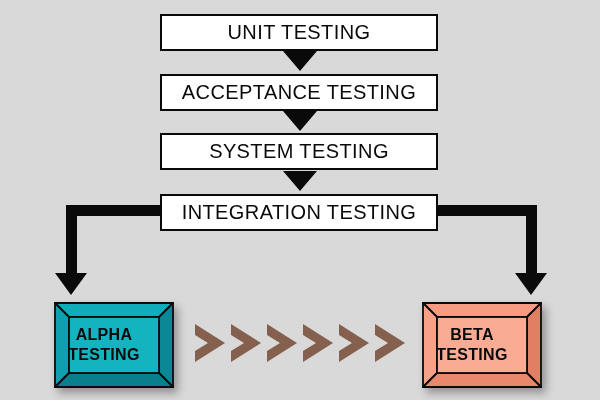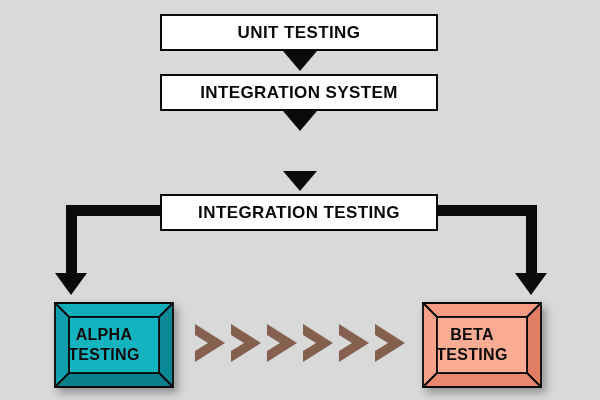--- a/index.html
+++ b/index.html
@@ -17,22 +17,22 @@
     width: 278px;
     height: 37px;
     box-sizing: border-box;
     background: var(--box_fill, #ffffff);
     border: 2px solid var(--ink, #0a0a0a);
     display: flex;
     align-items: center;
     justify-content: center;
   }
   .flow-box span {
-    font-weight: 700;
-    font-size: 17px;
+    font-weight: 400;
+    font-size: 20px;
     letter-spacing: 0.4px;
     color: var(--ink, #0a0a0a);
   }
   .tri-down {
     position: absolute;
     left: 283px;
     width: 0; height: 0;
     border-left: 17px solid transparent;
     border-right: 17px solid transparent;
     border-top: 20px solid var(--ink, #0a0a0a);
@@ -89,24 +89,27 @@
 <body>
 
 <div class="canvas">
 
   <div class="flow-box" style="top:14px">
     <span>UNIT TESTING</span>
   </div>
   <div class="tri-down" style="top:51px"></div>
 
   <div class="flow-box" style="top:74px">
-    <span>INTEGRATION SYSTEM</span>
+    <span>ACCEPTANCE TESTING</span>
   </div>
   <div class="tri-down" style="top:111px"></div>
 
+  <div class="flow-box" style="top:133px">
+    <span>SYSTEM TESTING</span>
+  </div>
   <div class="tri-down" style="top:171px"></div>
 
   <div class="flow-box" style="top:194px">
     <span>INTEGRATION TESTING</span>
   </div>
 
   <div class="pipe" style="left:66px;  top:205px; width:95px; height:11px;"></div>
   <div class="pipe" style="left:66px;  top:205px; width:11px; height:69px;"></div>
   <div class="pipe-arrow" style="left:55px; top:273px;"></div>
 

